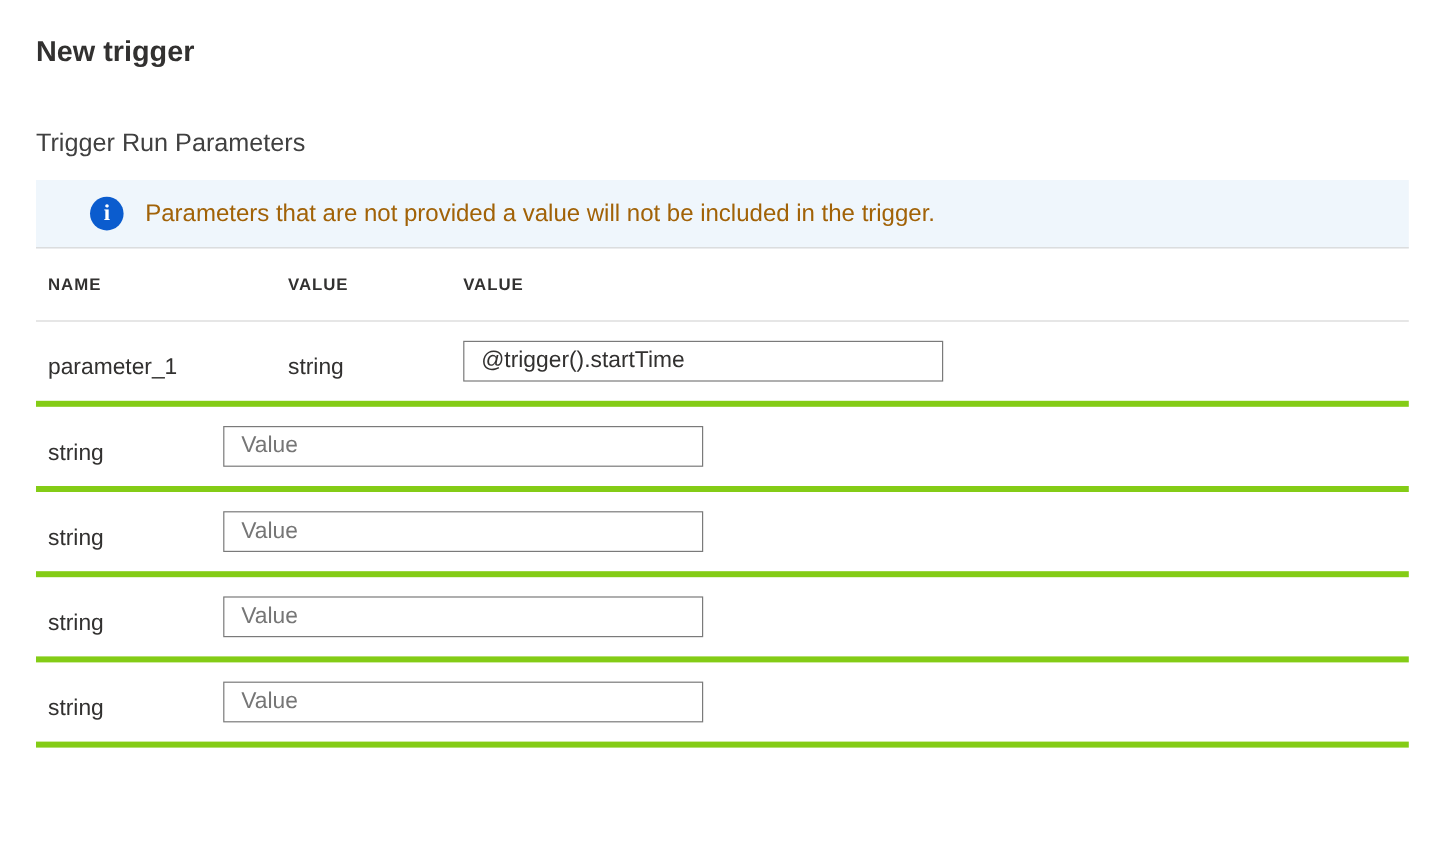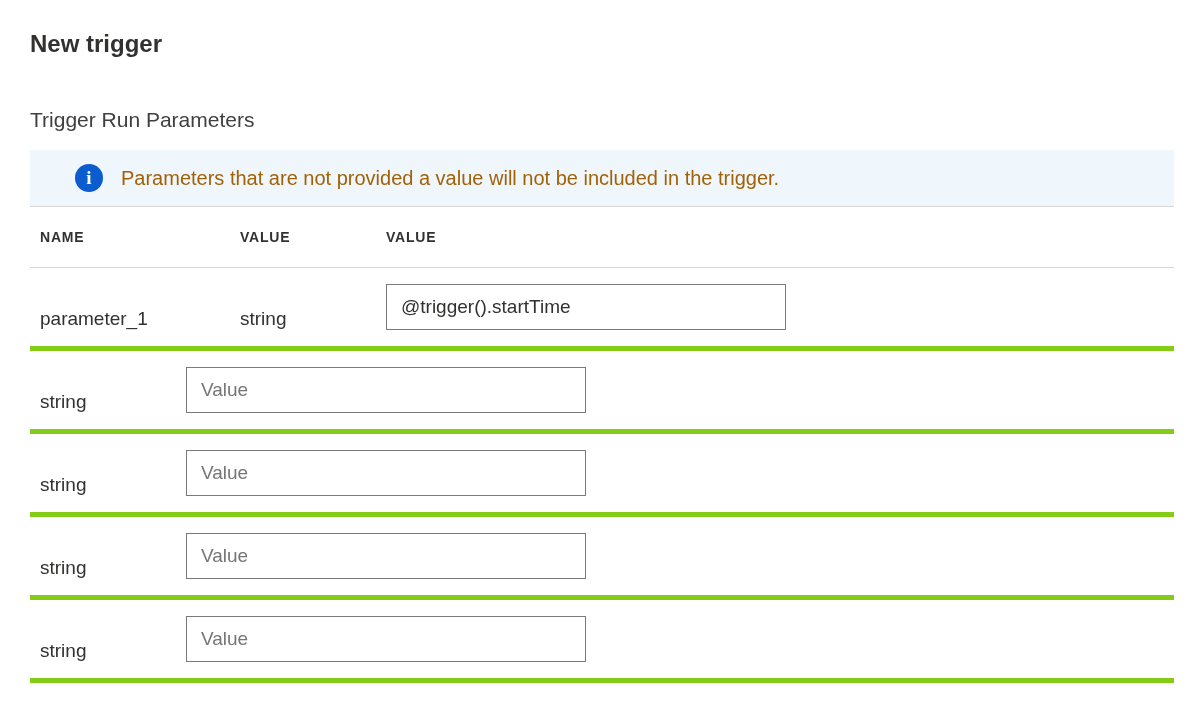--- a/index.html
+++ b/index.html
@@ -85,21 +85,21 @@
     .col-value {
       flex: 1;
     }
     .table-row .col-name,
     .table-row .col-type {
       font-size: 19px;
       color: #323130;
     }
     .value-input {
       width: 400px;
-      height: 46px;
+      height: 34px;
       border: 1px solid #7a7a7a;
       padding: 0 14px;
       font-size: 19px;
       font-family: inherit;
       color: #323130;
       background: #ffffff;
       outline: none;
     }
     .value-input::placeholder {
       color: #767676;

